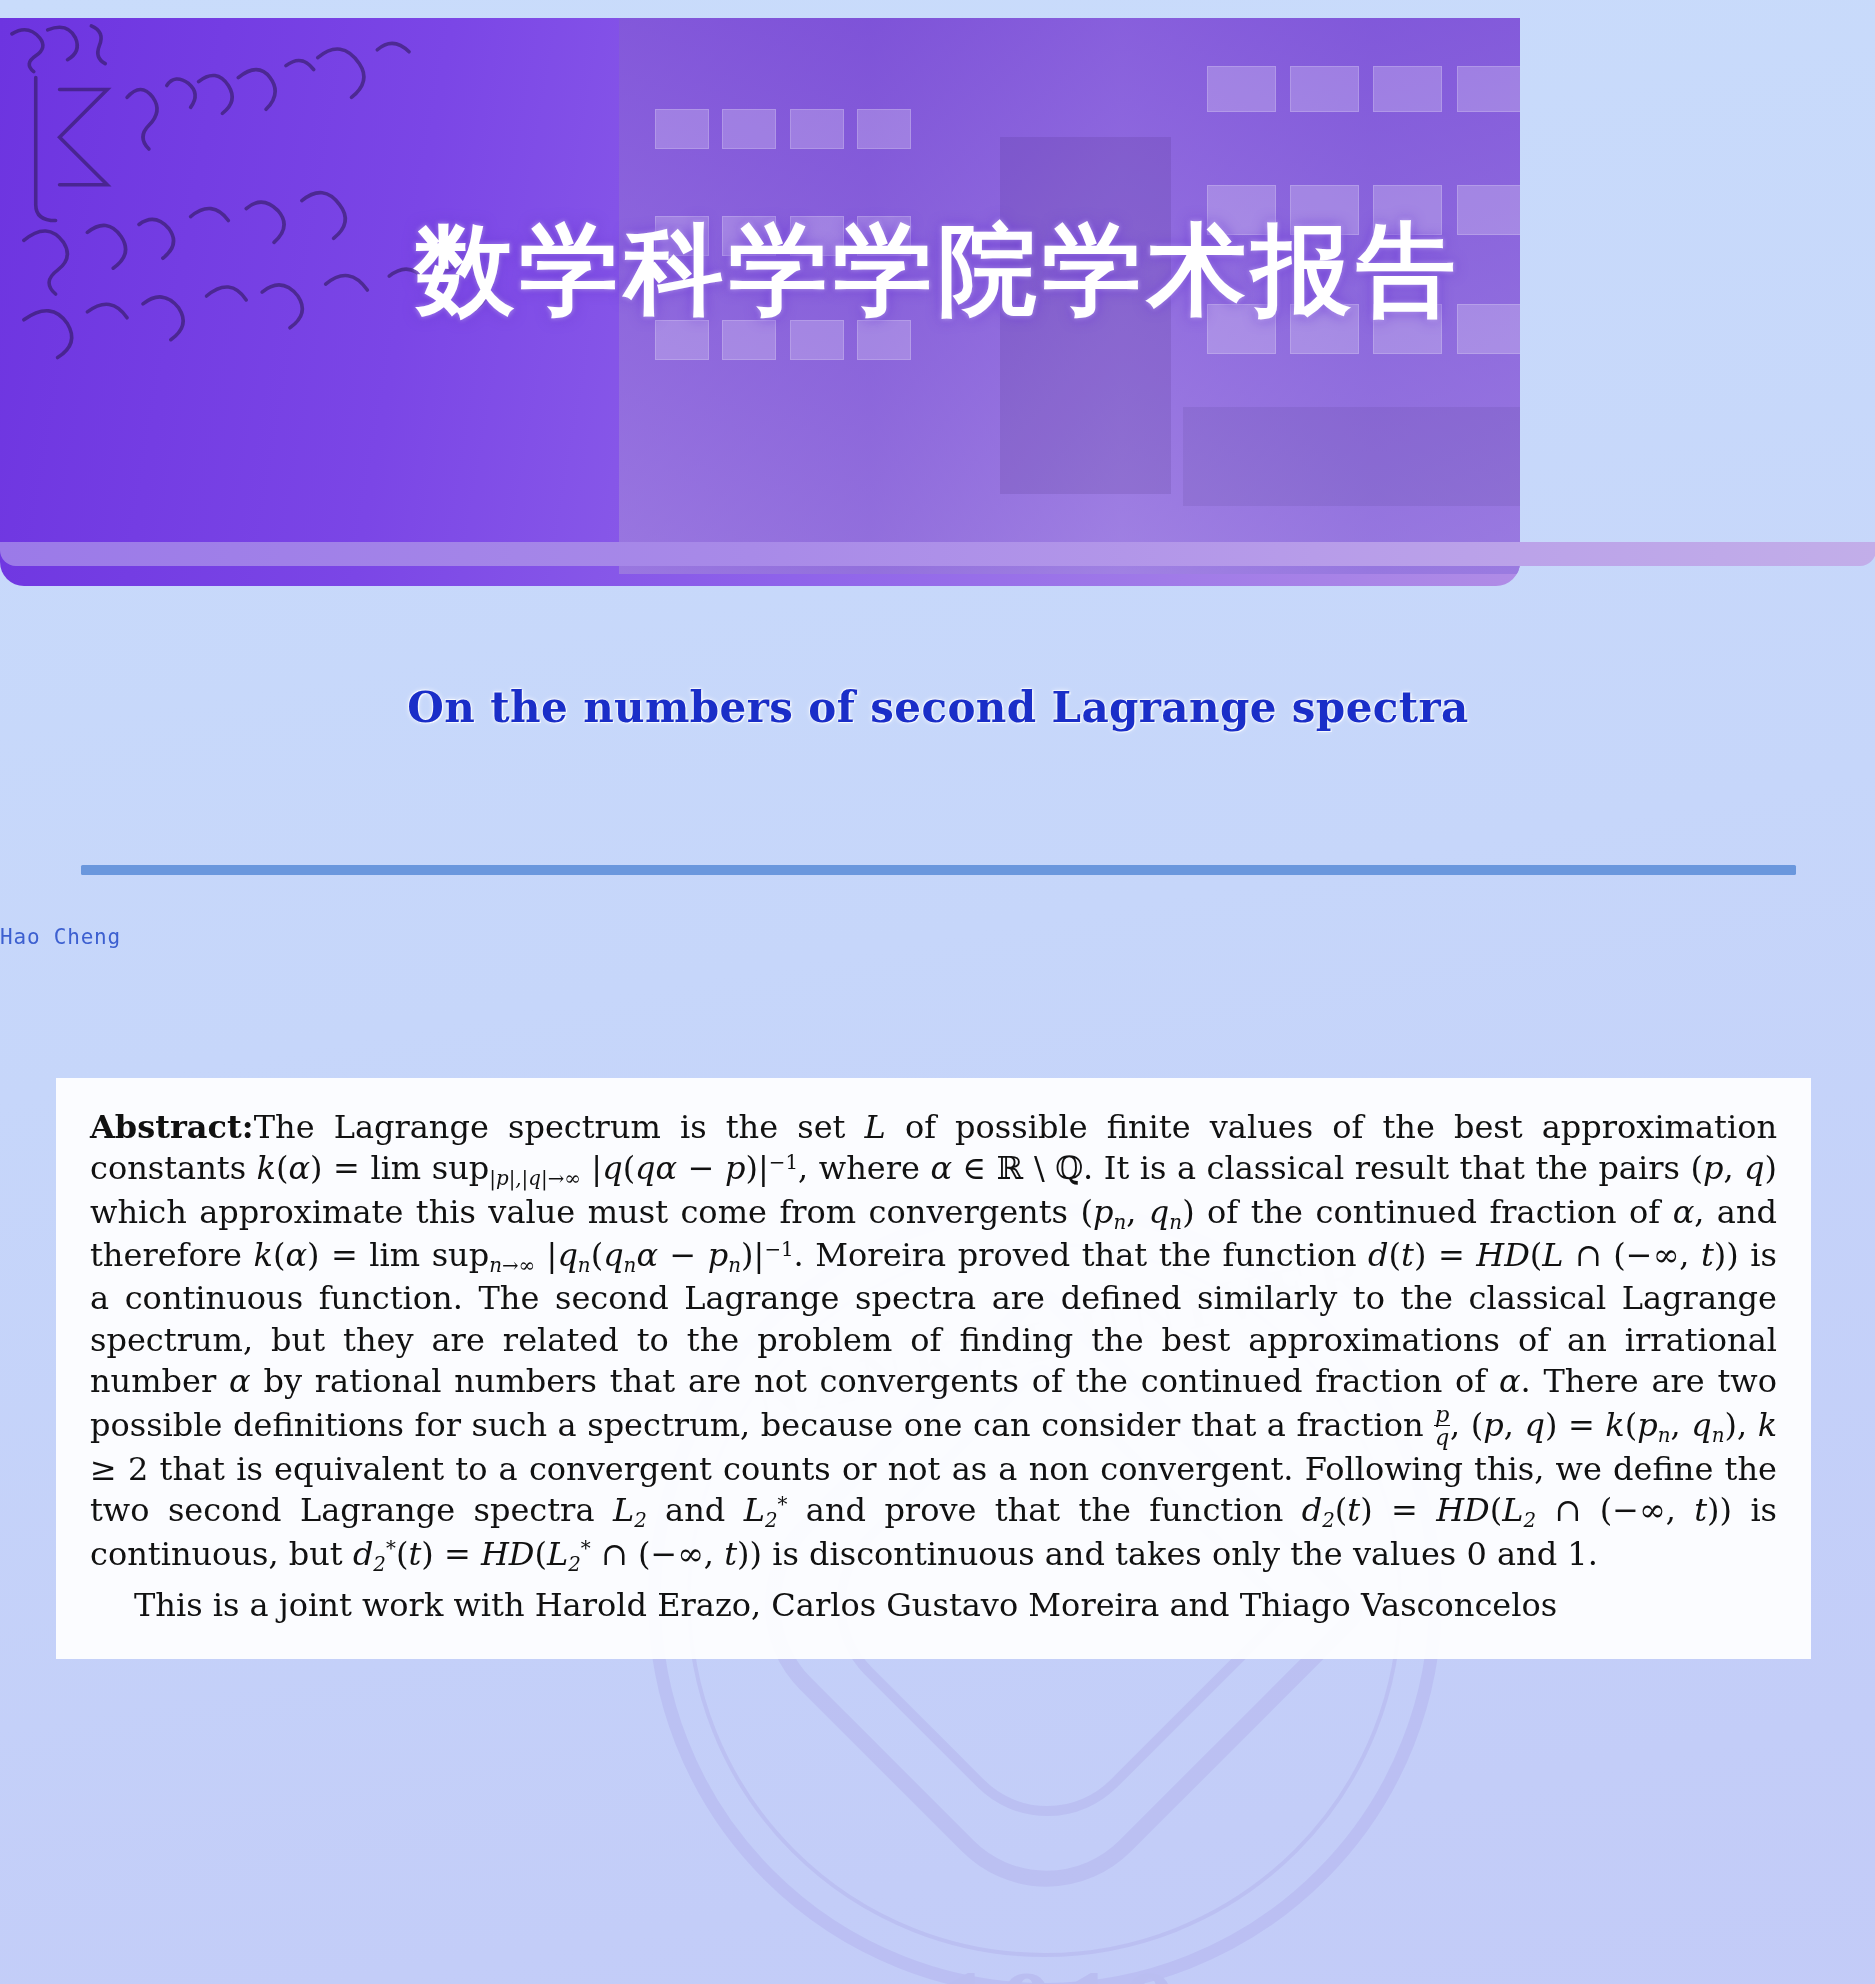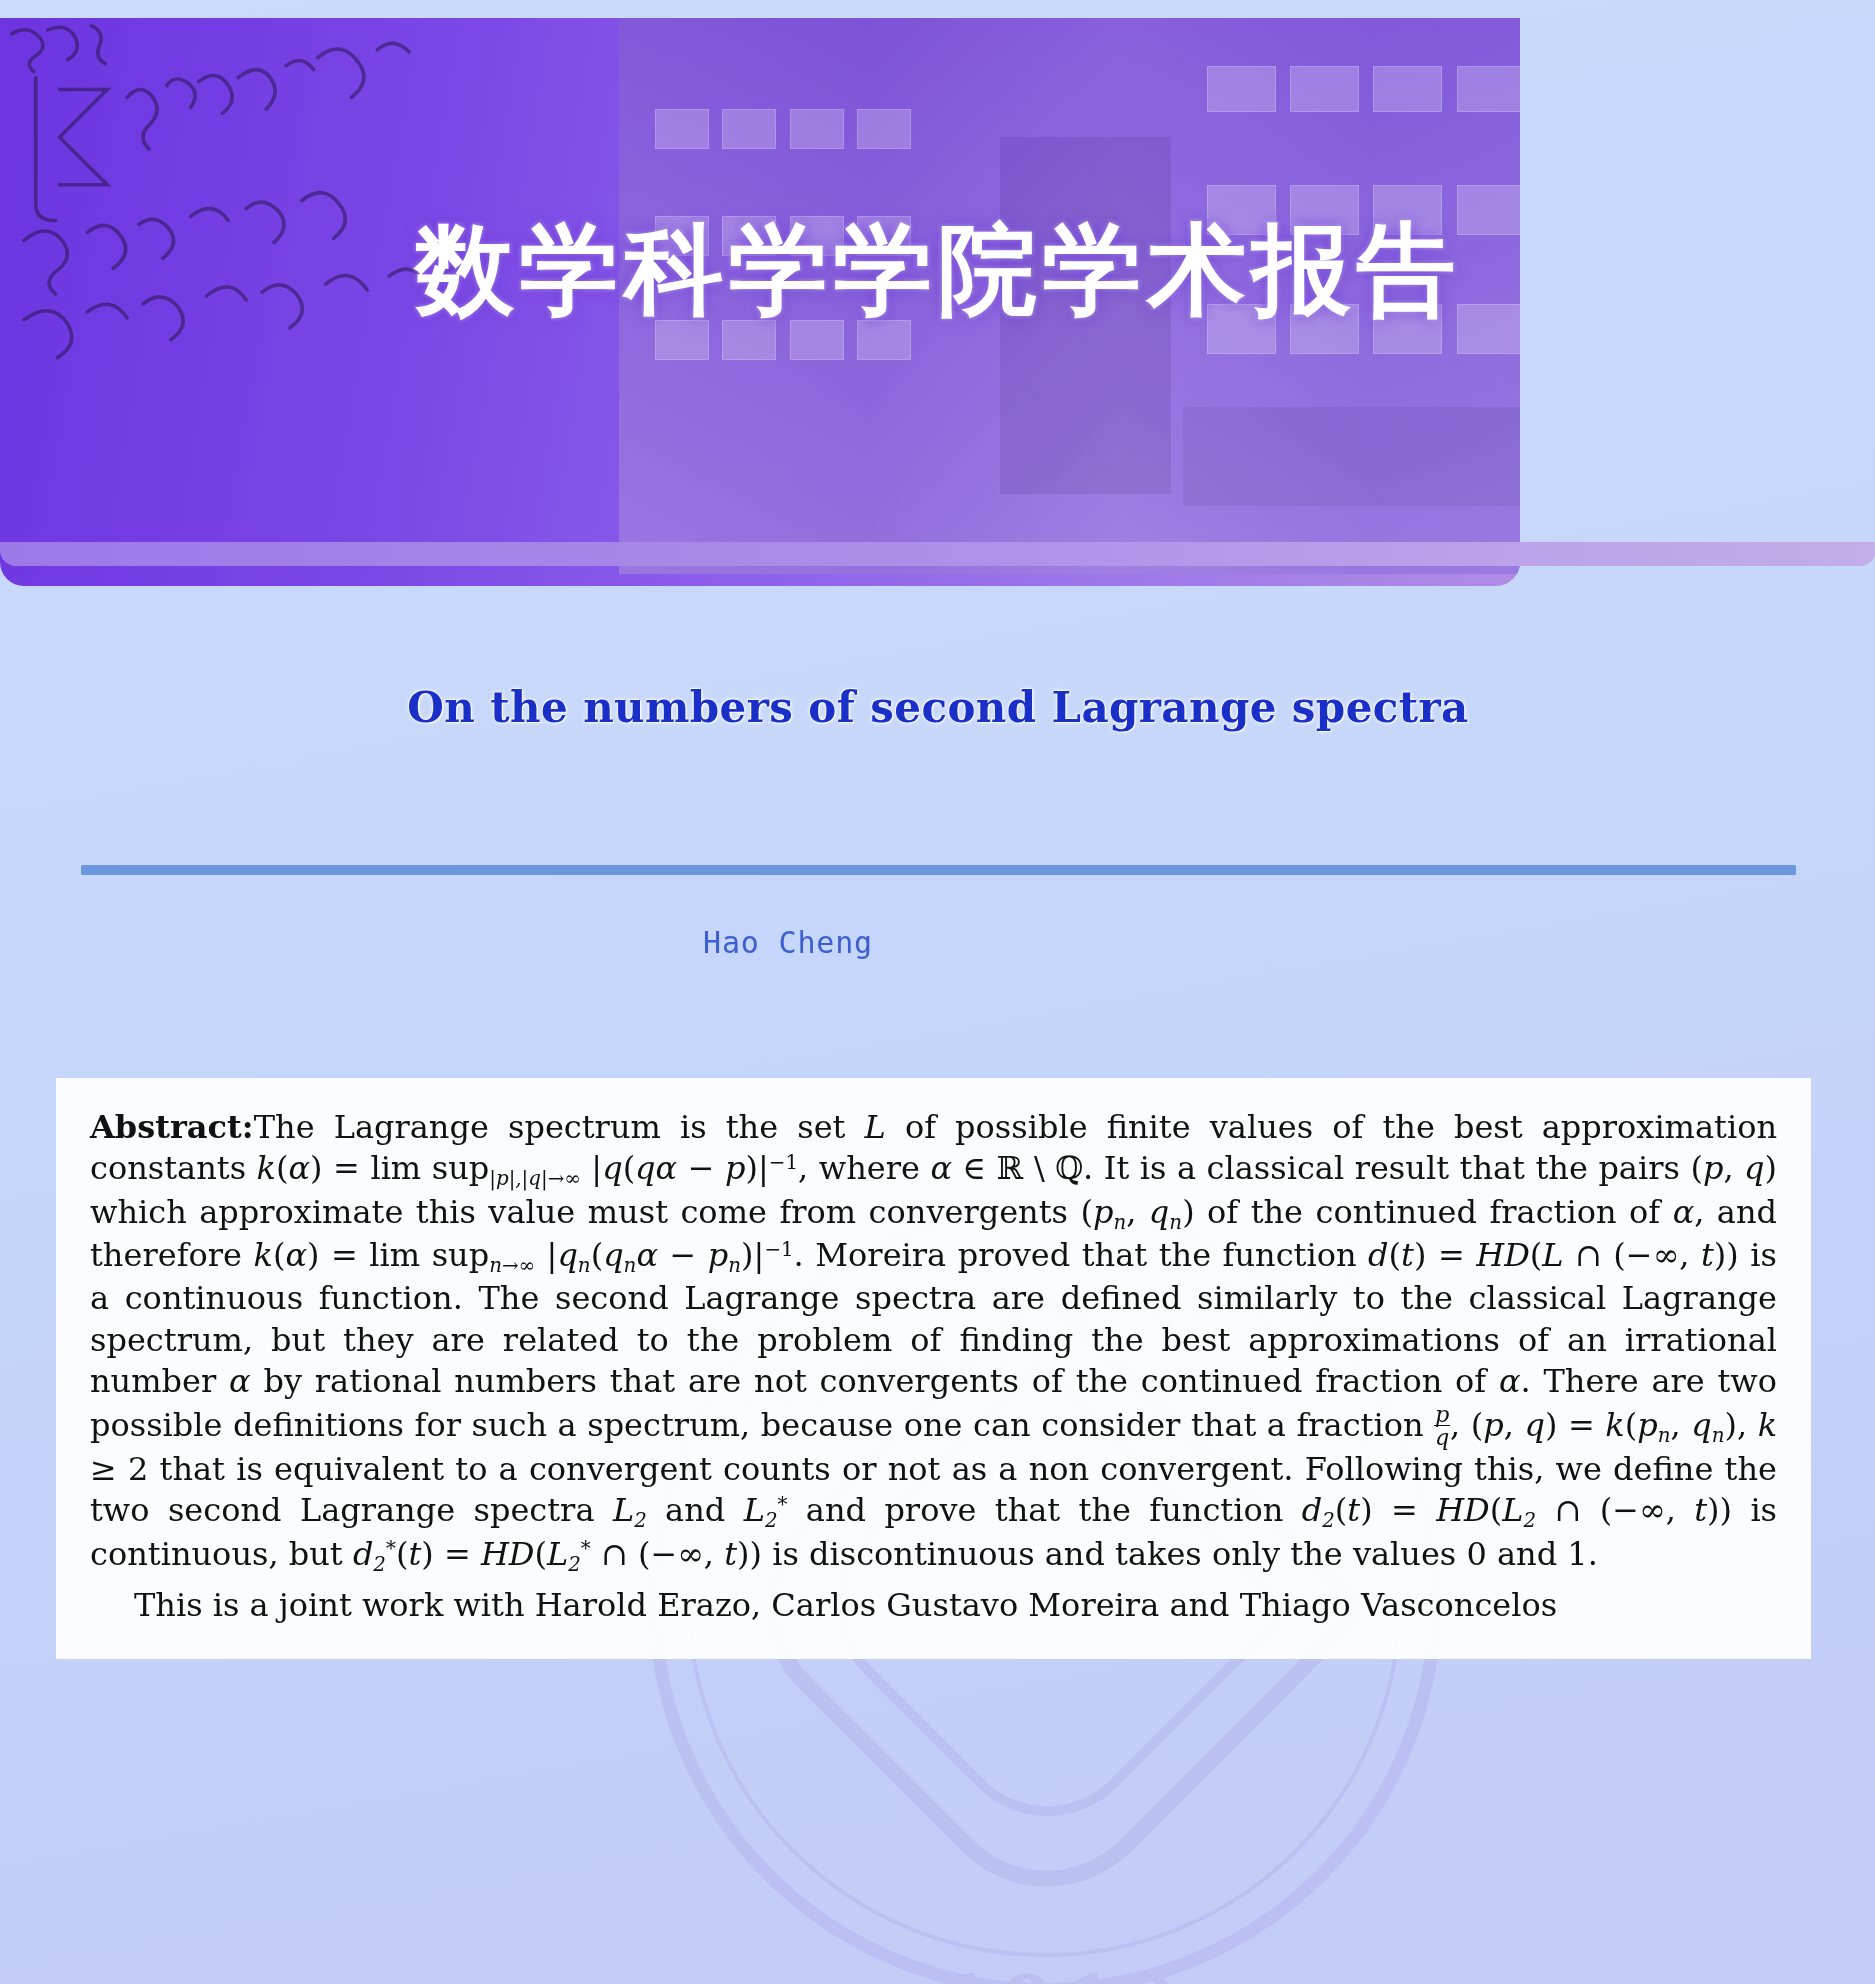--- a/index.html
+++ b/index.html
@@ -191,23 +191,23 @@
     height: 10.3px;
     background: #6a97dd;
     border-radius: 1.6px;
   }
 
   .speaker {
     position: absolute;
     left: 0;
     top: 925px;
     width: 1576px;
-    text-align: center;
+    text-align: left;
     font-family: "DejaVu Sans Mono", "Liberation Mono", monospace;
-    font-size: 30px;
+    font-size: 21px;
     color: #3c5fd0;
     letter-spacing: 0.8px;
   }
   .affiliation {
     position: absolute;
     left: 0;
     top: 994px;
     width: 1876px;
     text-align: center;
     font-family: "DejaVu Sans Mono", "Liberation Mono", monospace;

